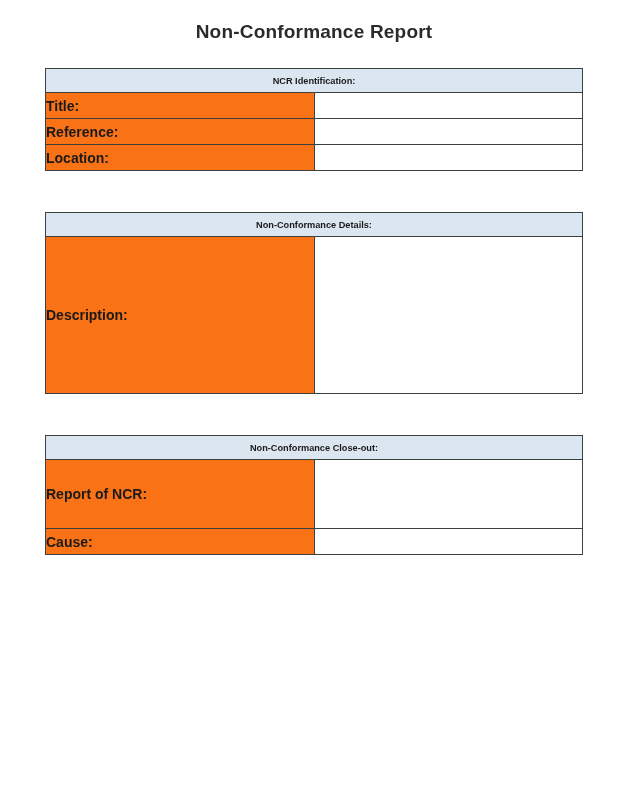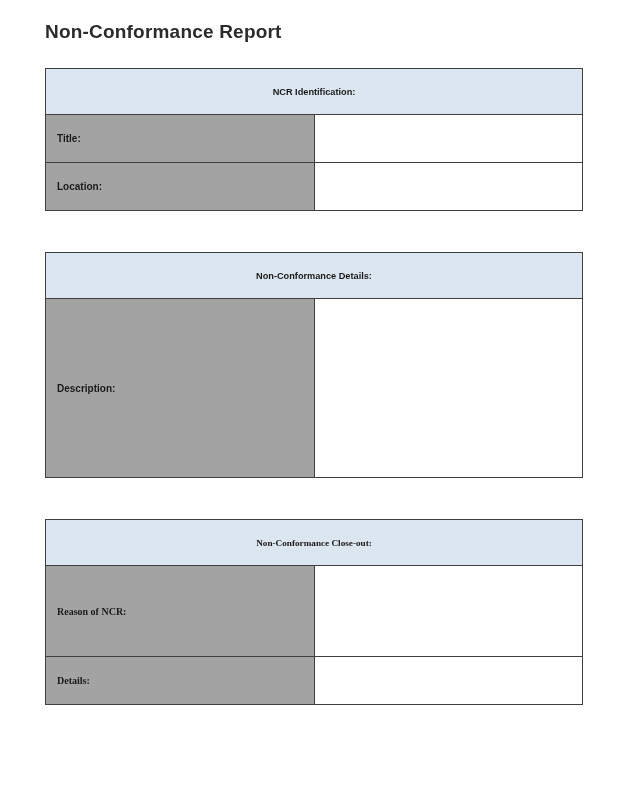--- a/index.html
+++ b/index.html
@@ -15,57 +15,58 @@
     overflow: hidden;
   }
   .page {
     position: relative;
     width: 628px;
     height: 809px;
     box-sizing: border-box;
     padding: 0 45px;
   }
   .doc-title {
+    text-align: center;
     font-size: 19px;
     font-weight: bold;
     color: #2b2b2b;
     margin: 21px 0 0 0;
     letter-spacing: 0.2px;
   }
   table.form {
     width: 100%;
     border-collapse: collapse;
     table-layout: fixed;
     font-size: 9.2px;
   }
   table.form.block-1 { margin-top: 25px; }
   table.form.block-2 { margin-top: 41px; }
-  table.form.block-3 { margin-top: 41px; font-family: Liberation Serif, serif; }
+  table.form.block-3 { margin-top: 41px; }
 
   table.form td, table.form th {
     border: 1px solid #3f3f3f;
-    padding: 11px;
+    padding: 0;
     vertical-align: middle;
   }
   th.section-head {
     background: #dce6f1;
     text-align: center;
     font-size: 9.2px;
     font-weight: bold;
     color: #1a1a1a;
     height: 23px;
     padding: 0 4px;
   }
   td.label {
     width: 186px;
     padding: 0 0 0 10px;
     font-weight: bold;
-    font-size: 10px;
+    font-size: 14px;
     color: #1a1a1a;
-    background: #a3a3a3;
+    background: #f97316;
   }
   td.value {
     background: #ffffff;
   }
   tr.row-sm td { height: 25px; }
   tr.row-md td { height: 68px; }
   tr.row-lg td { height: 156px; }
 
   td.label.mid { vertical-align: middle; }
 </style>
@@ -79,20 +80,24 @@
   <table class="form block-1">
     <tbody>
       <tr>
         <th class="section-head" colspan="2">NCR Identification:</th>
       </tr>
       <tr class="row-sm">
         <td class="label">Title:</td>
         <td class="value"></td>
       </tr>
       <tr class="row-sm">
+        <td class="label">Reference:</td>
+        <td class="value"></td>
+      </tr>
+      <tr class="row-sm">
         <td class="label">Location:</td>
         <td class="value"></td>
       </tr>
     </tbody>
   </table>
 
   <table class="form block-2">
     <tbody>
       <tr>
         <th class="section-head" colspan="2">Non-Conformance Details:</th>
@@ -103,23 +108,23 @@
       </tr>
     </tbody>
   </table>
 
   <table class="form block-3">
     <tbody>
       <tr>
         <th class="section-head" colspan="2">Non-Conformance Close-out:</th>
       </tr>
       <tr class="row-md">
-        <td class="label mid">Reason of NCR:</td>
+        <td class="label mid">Report of NCR:</td>
         <td class="value"></td>
       </tr>
       <tr class="row-sm">
-        <td class="label">Details:</td>
+        <td class="label">Cause:</td>
         <td class="value"></td>
       </tr>
     </tbody>
   </table>
 
 </div>
 
 </body></html>

